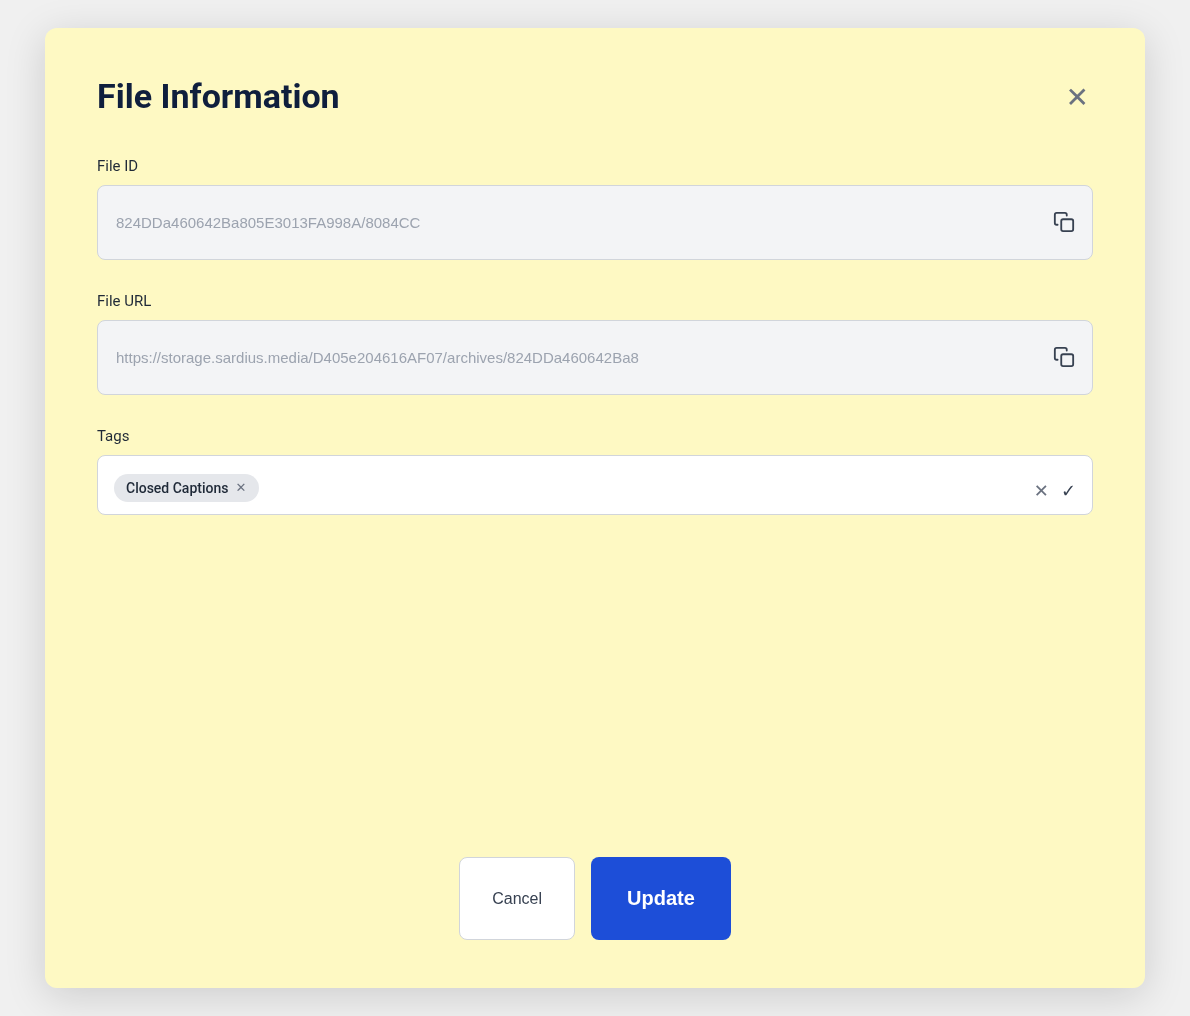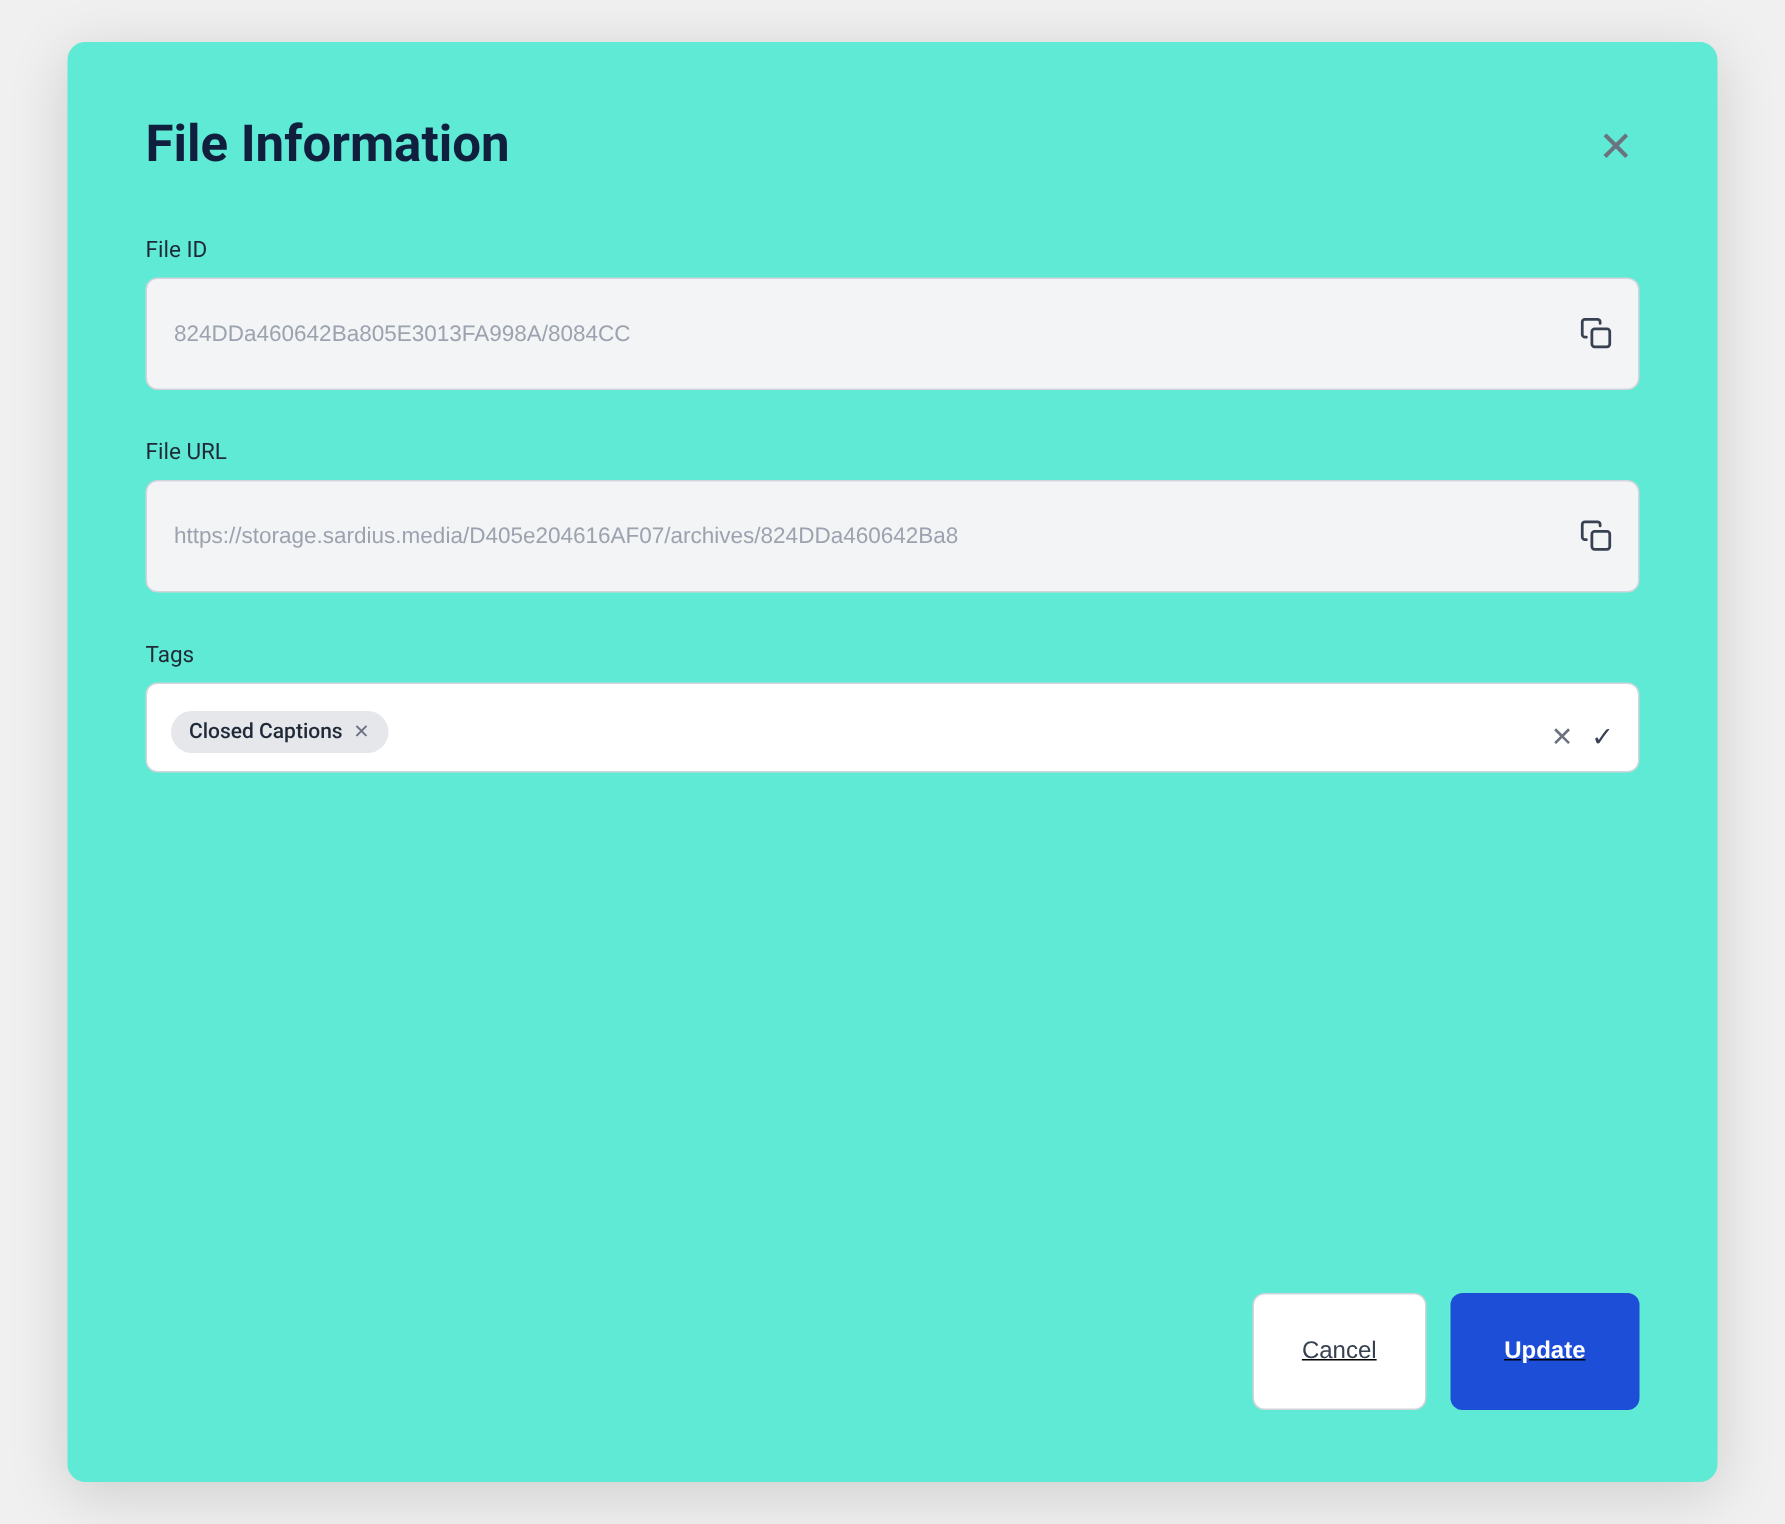--- a/index.html
+++ b/index.html
@@ -11,21 +11,21 @@
     body {
       background: #f0f0f0;
       display: flex;
       justify-content: center;
       align-items: center;
       min-height: 100vh;
       font-family: -apple-system, BlinkMacSystemFont, 'Segoe UI', Roboto, sans-serif;
     }
 
     .dialog {
-      background: #5eead4;
+      background: #fef9c3;
       border-radius: 12px;
       width: 1100px;
       min-height: 960px;
       padding: 48px 52px 48px 52px;
       position: relative;
       box-shadow: 0 8px 40px rgba(0,0,0,0.15);
       display: flex;
       flex-direction: column;
     }
 
@@ -171,44 +171,43 @@
       cursor: pointer;
       color: #374151;
       font-size: 18px;
       display: flex;
       align-items: center;
     }
 
     .dialog-footer {
       margin-top: auto;
       display: flex;
-      justify-content: flex-end;
+      justify-content: center;
       gap: 16px;
       padding-top: 32px;
-      text-decoration: underline;
     }
 
     .btn-cancel {
       padding: 14px 32px;
       border: 1.5px solid #d1d5db;
       border-radius: 8px;
       background: #ffffff;
       color: #374151;
       font-size: 16px;
       font-weight: 500;
       cursor: pointer;
     }
 
     .btn-update {
       padding: 30px 36px;
       border: none;
       border-radius: 8px;
       background: #1d4ed8;
       color: #ffffff;
-      font-size: 16px;
+      font-size: 20px;
       font-weight: 600;
       cursor: pointer;
     }
   </style>
 </head>
 <body>
 
 <div class="dialog">
 
   <div class="dialog-header">

